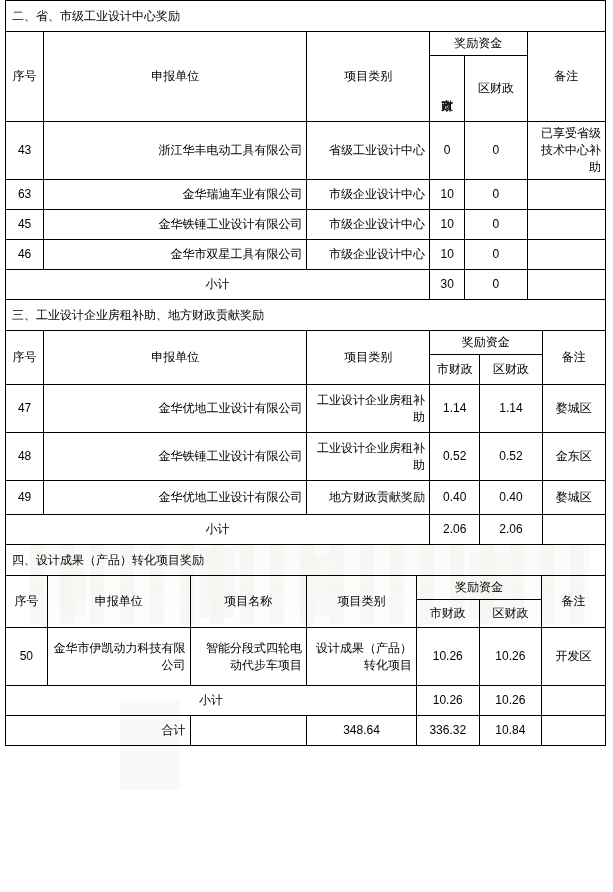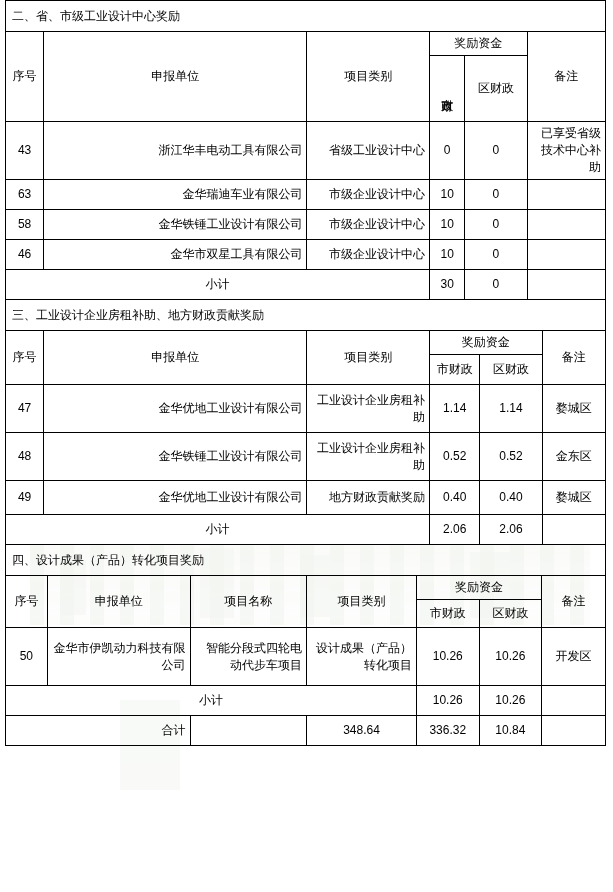--- a/index.html
+++ b/index.html
@@ -130,21 +130,21 @@
       </tr>
       <tr style="height:30px;">
         <td class="ctr">63</td>
         <td class="lft">金华瑞迪车业有限公司</td>
         <td class="lft">市级企业设计中心</td>
         <td class="ctr">10</td>
         <td class="ctr">0</td>
         <td class="lft"></td>
       </tr>
       <tr style="height:30px;">
-        <td class="ctr">58</td>
+        <td class="ctr">45</td>
         <td class="lft">金华铁锤工业设计有限公司</td>
         <td class="lft">市级企业设计中心</td>
         <td class="ctr">10</td>
         <td class="ctr">0</td>
         <td class="lft"></td>
       </tr>
       <tr style="height:30px;">
         <td class="ctr">46</td>
         <td class="lft">金华市双星工具有限公司</td>
         <td class="lft">市级企业设计中心</td>

